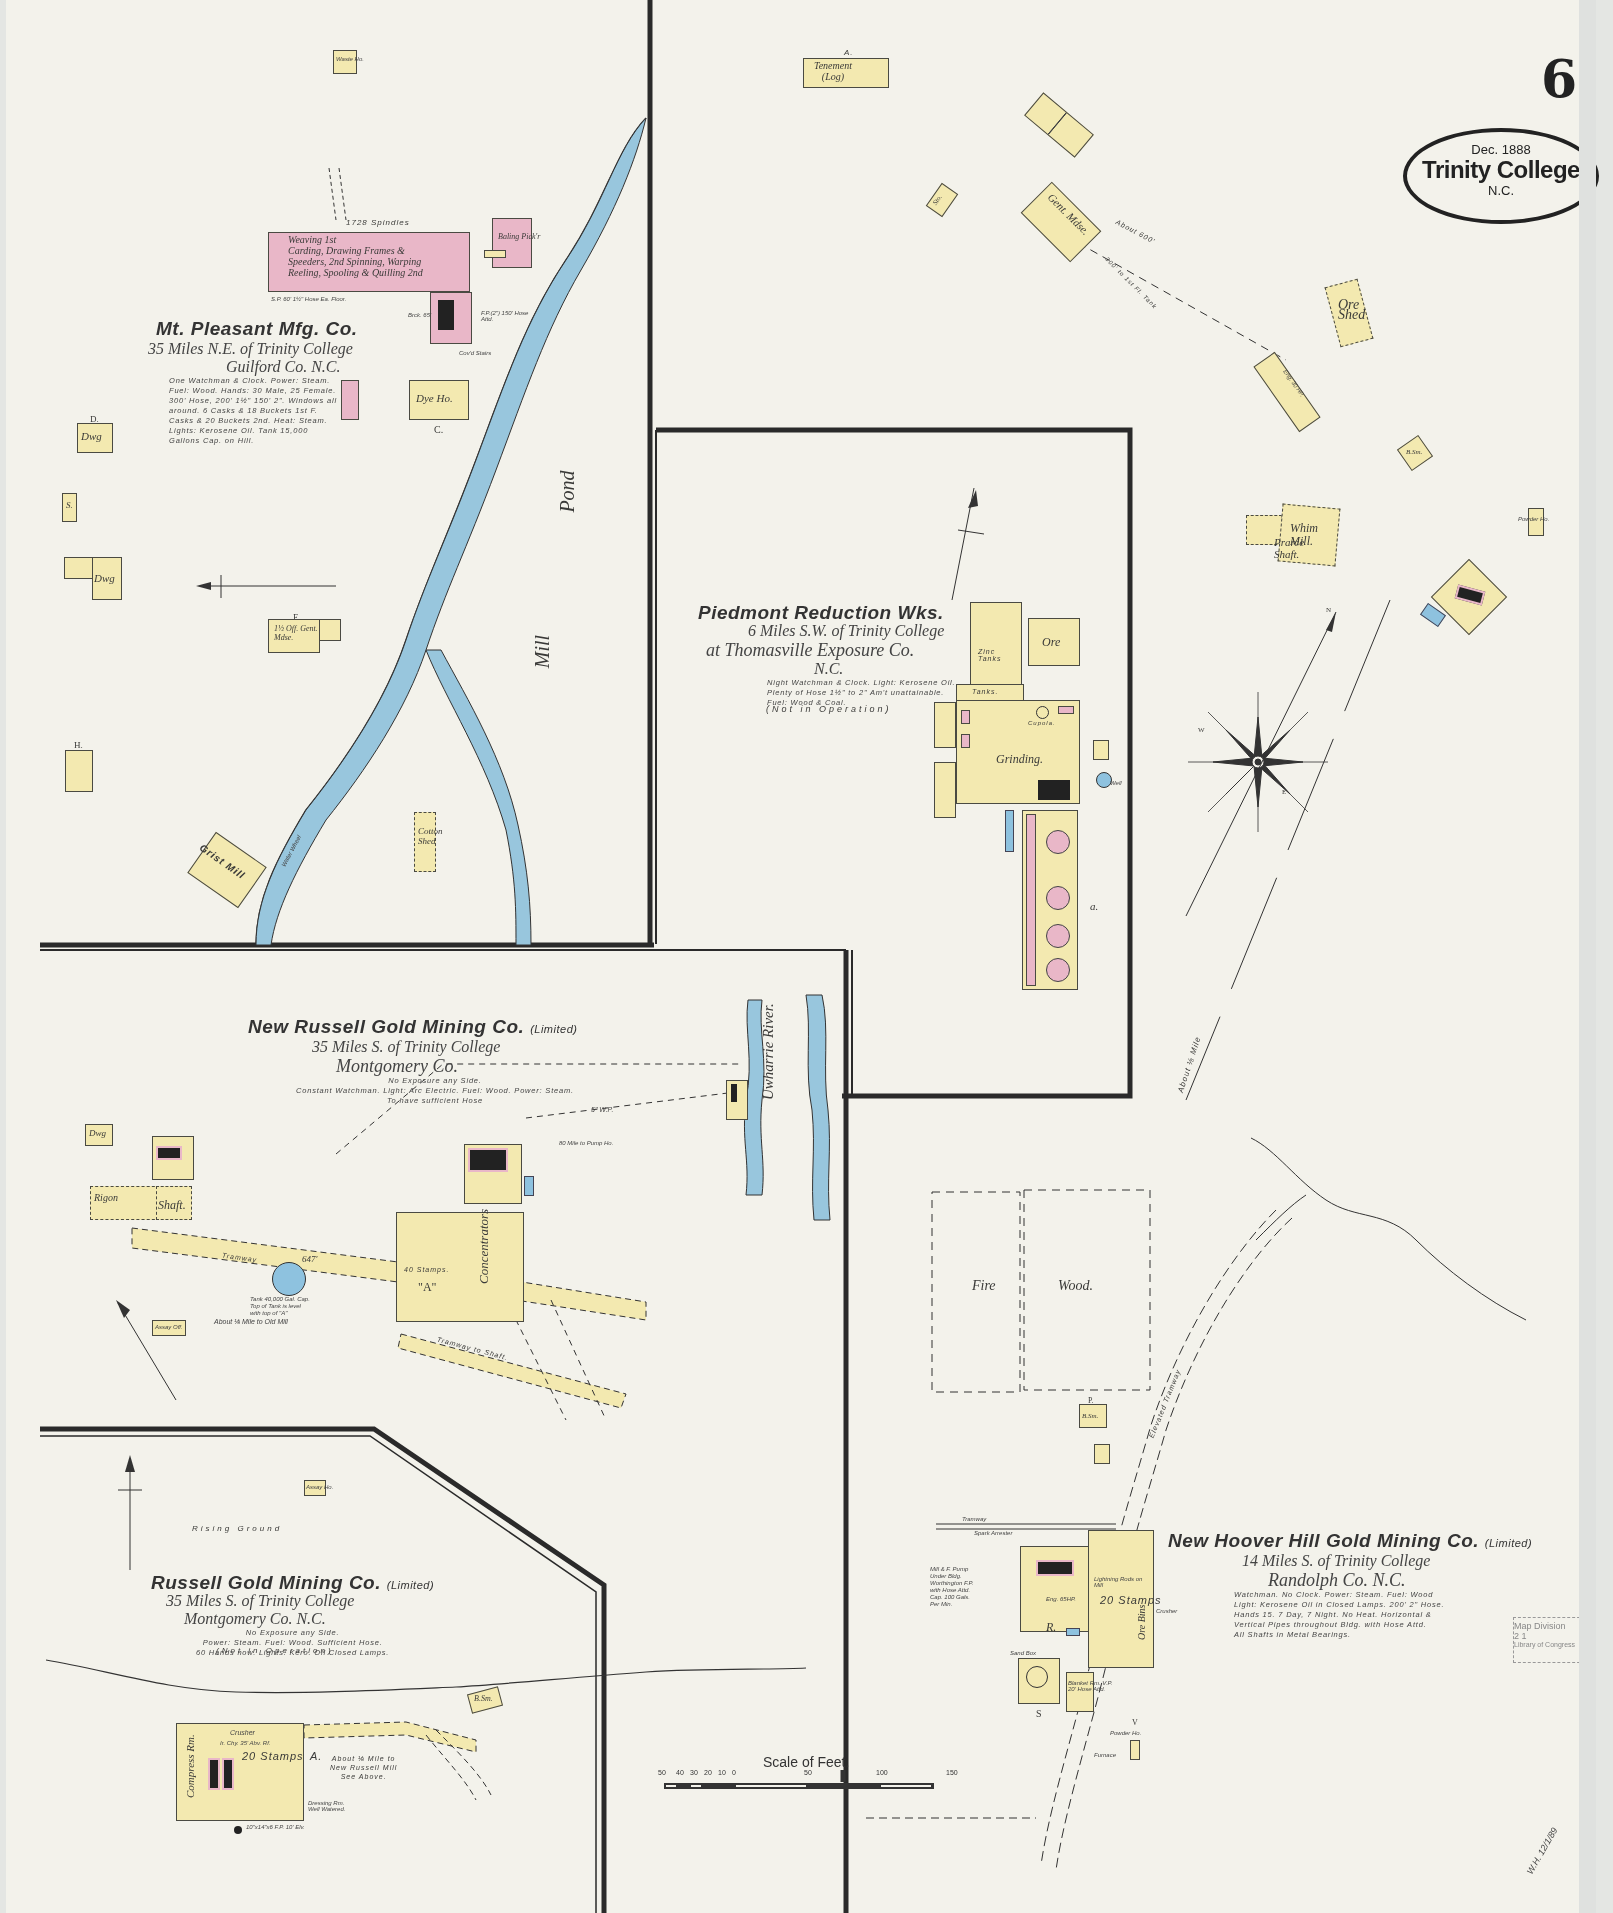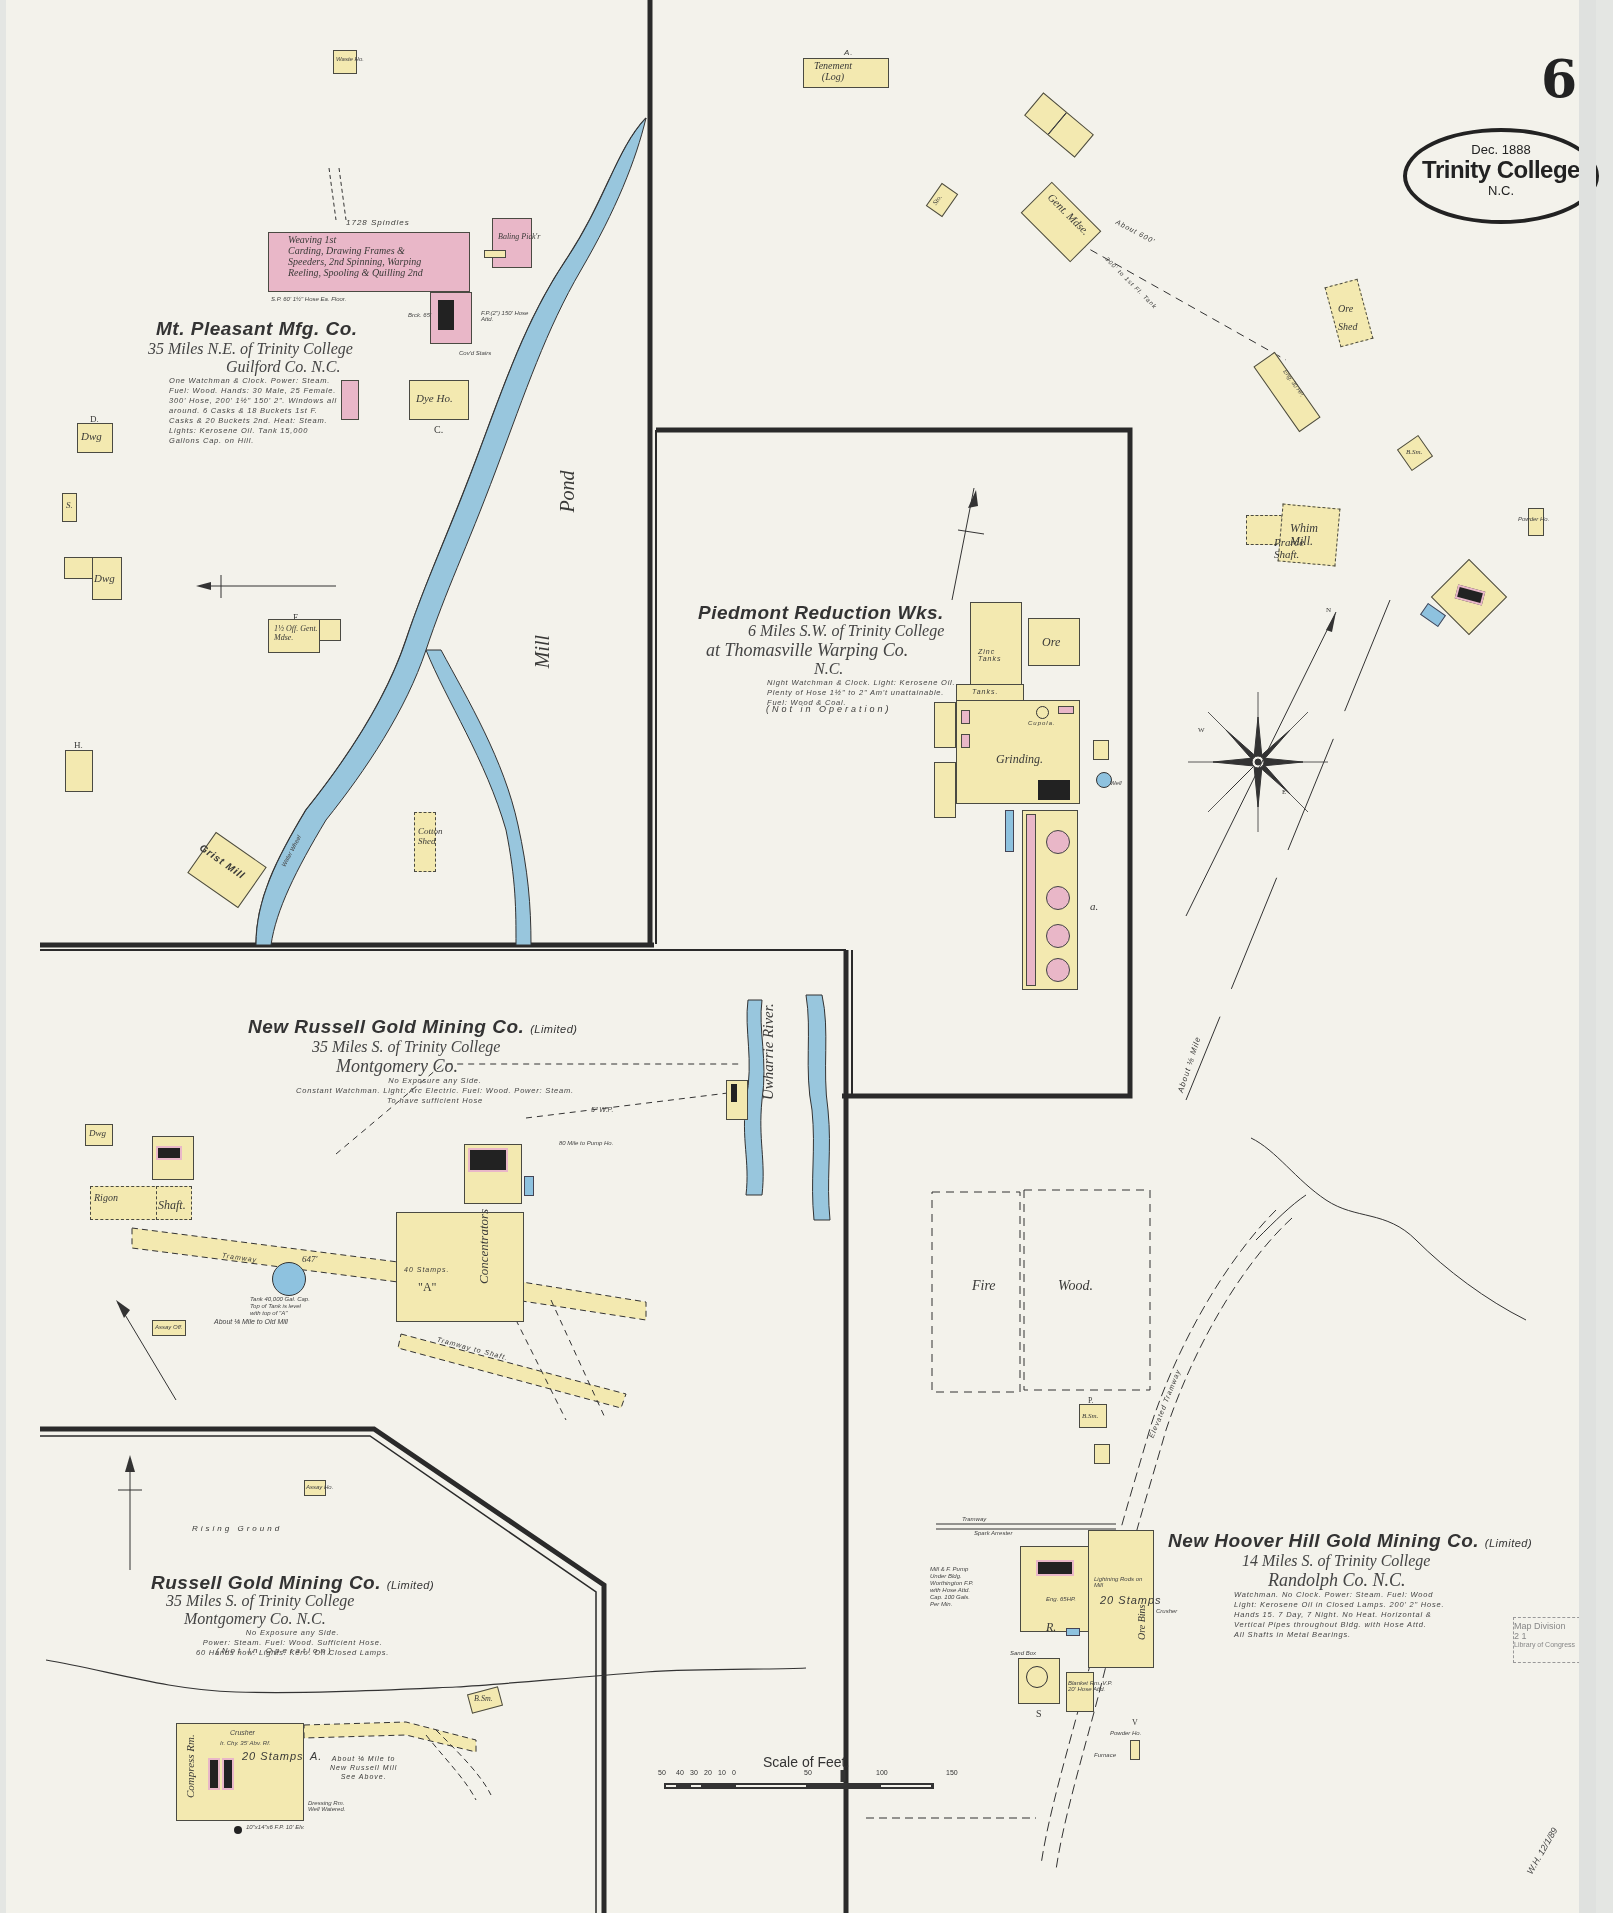--- a/index.html
+++ b/index.html
@@ -198,21 +198,21 @@
 <div class="bld" style="left:190px;top:845px;width:62px;height:50px;transform:rotate(35deg);"></div>
 <div class="lbl caps" style="left:190px;top:856px;font-size:10px;transform:rotate(35deg);font-weight:bold;">Grist Mill</div>
 <div class="lbl tiny" style="left:268px;top:848px;font-size:6px;transform:rotate(-62deg);">Water Wheel</div>
 <div class="bld dash" style="left:408px;top:812px;width:22px;height:60px;"></div>
 <div class="lbl script" style="left:412px;top:826px;font-size:9px;width:30px;white-space:normal;line-height:10px;">Cotton Shed</div>
 <div class="lbl script" style="left:520px;top:640px;font-size:20px;transform:rotate(-90deg);">Mill</div>
 <div class="lbl script" style="left:540px;top:480px;font-size:20px;transform:rotate(-90deg);">Pond</div>
 
 <div class="lbl title-co" style="left:692px;top:602px;">Piedmont Reduction Wks.</div>
 <div class="lbl sub" style="left:742px;top:622px;">6 Miles S.W. of Trinity College</div>
-<div class="lbl sub" style="left:700px;top:640px;font-size:18px;">at Thomasville Warping Co.</div>
+<div class="lbl sub" style="left:700px;top:640px;font-size:18px;">at Thomasville Exposure Co.</div>
 <div class="lbl sub" style="left:808px;top:660px;">N.C.</div>
 <div class="lbl note" style="left:761px;top:678px;">
   <div>Night Watchman &amp; Clock. Light: Kerosene Oil.</div>
   <div>Plenty of Hose 1½" to 2" Am't unattainable.</div>
   <div>Fuel: Wood &amp; Coal.</div>
 </div>
 <div class="lbl caps" style="left:760px;top:704px;font-size:9px;letter-spacing:3px;">(Not in Operation)</div>
 
 <div class="bld" style="left:964px;top:602px;width:52px;height:95px;"></div>
 <div class="lbl caps" style="left:972px;top:648px;font-size:7px;width:40px;white-space:normal;">Zinc Tanks</div>
@@ -332,21 +332,21 @@
   <div>(Log)</div>
 </div>
 <div class="bld" style="left:1020px;top:110px;width:66px;height:30px;transform:rotate(40deg);background:#f3e9b0 linear-gradient(to right, transparent 45%, #444 46%, #444 47%, transparent 48%);"></div>
 <div class="bld" style="left:922px;top:190px;width:28px;height:20px;transform:rotate(-55deg);"></div>
 <div class="lbl script" style="left:926px;top:196px;font-size:7px;transform:rotate(-55deg);">Sto.</div>
 <div class="bld" style="left:1020px;top:200px;width:70px;height:44px;transform:rotate(45deg);"></div>
 <div class="lbl script" style="left:1036px;top:208px;font-size:11px;transform:rotate(45deg);">Gent. Mdse.</div>
 <div class="lbl caps" style="left:1108px;top:228px;font-size:7px;transform:rotate(28deg);">About 600'</div>
 <div class="lbl caps" style="left:1090px;top:280px;font-size:6px;transform:rotate(45deg);">300' to 1st Fl. Tank</div>
 <div class="bld dash" style="left:1326px;top:282px;width:34px;height:62px;transform:rotate(-15deg);"></div>
-<div class="lbl script" style="left:1332px;top:300px;font-size:10px;width:26px;white-space:normal;line-height:18px;">Ore Shed</div>
+<div class="lbl script" style="left:1332px;top:300px;font-size:14px;width:26px;white-space:normal;line-height:10px;">Ore Shed</div>
 <div class="bld" style="left:1268px;top:352px;width:26px;height:80px;transform:rotate(-35deg);"></div>
 <div class="lbl tiny" style="left:1272px;top:380px;font-size:6px;transform:rotate(55deg);">Eng. 30 HP.</div>
 <div class="bld" style="left:1396px;top:440px;width:26px;height:26px;transform:rotate(-35deg);"></div>
 <div class="lbl script" style="left:1400px;top:448px;font-size:7px;">B.Sm.</div>
 <div class="bld" style="left:1522px;top:508px;width:16px;height:28px;"></div>
 <div class="lbl tiny" style="left:1512px;top:516px;font-size:6px;">Powder Ho.</div>
 <div class="bld dash" style="left:1240px;top:515px;width:36px;height:30px;"></div>
 <div class="bld dash" style="left:1274px;top:506px;width:58px;height:58px;transform:rotate(5deg);"></div>
 <div class="lbl script" style="left:1284px;top:522px;font-size:12px;line-height:13px;width:42px;white-space:normal;">Whim Mill.</div>
 <div class="lbl script" style="left:1224px;top:536px;font-size:11px;width:50px;white-space:normal;line-height:12px;margin-left:44px;">Prarce Shaft.</div>

